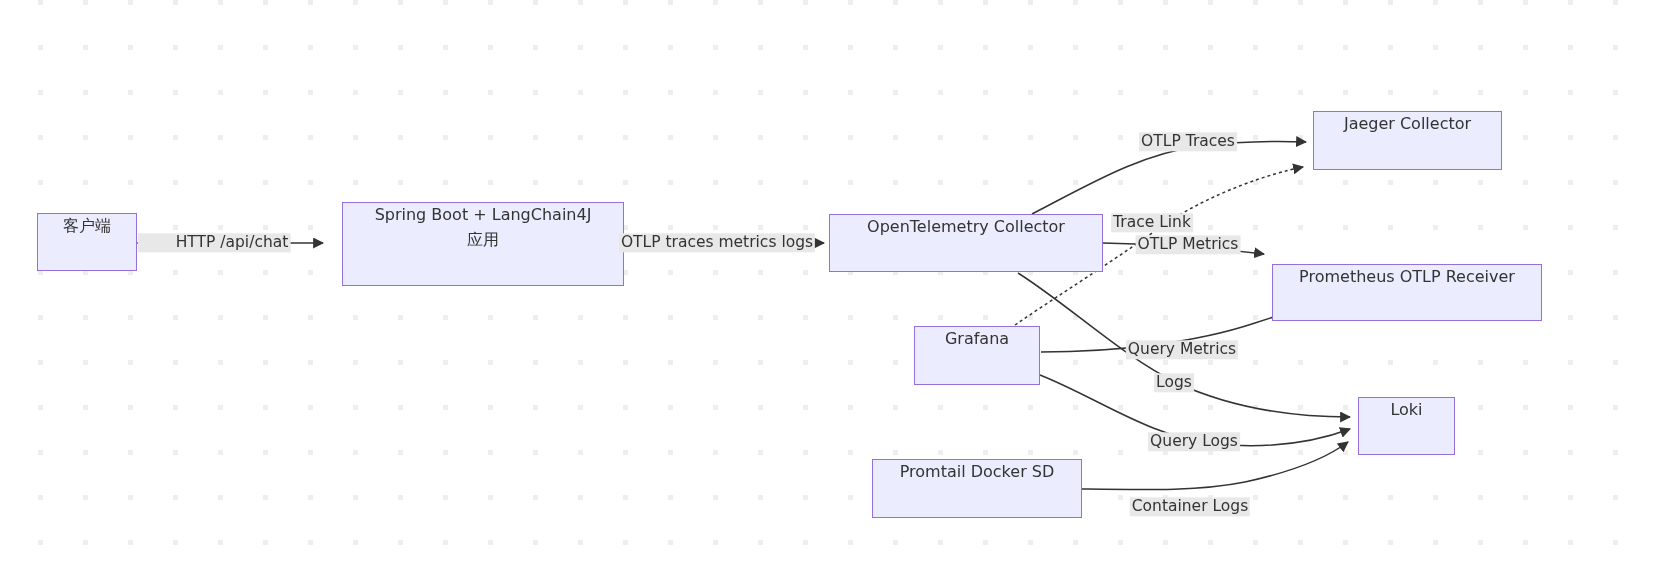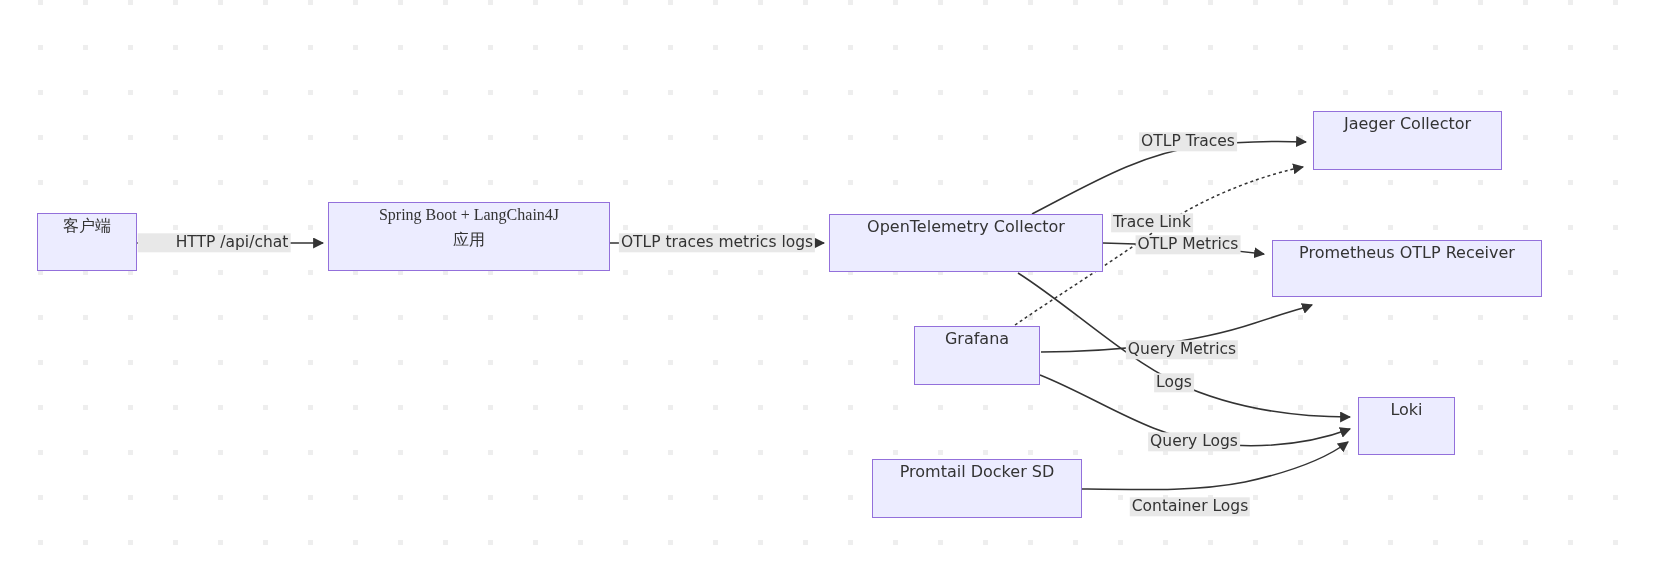--- a/index.html
+++ b/index.html
@@ -92,34 +92,34 @@
 
     <path class="edge solid" d="M 1040 375 C 1100 399, 1150 437, 1215 444 C 1280 450, 1326 438, 1350 429" marker-end="url(#arrow)"></path>
 
     <path class="edge solid" d="M 1082 489 C 1150 490, 1200 491, 1245 482 C 1300 470, 1332 454, 1348 442" marker-end="url(#arrow)"></path>
   </svg>
 
   <div class="node" style="left:37px; top:213px; width:100px; height:58px;">
     <span>客户端</span>
   </div>
 
-  <div class="node" style="left:328px; top:202px; width:282px; height:69px;font-family:Liberation Serif, serif;">
+  <div class="node" style="left:342px; top:202px; width:282px; height:84px;">
     <span>Spring Boot + LangChain4J</span>
     <span>应用</span>
   </div>
 
   <div class="node" style="left:829px; top:214px; width:274px; height:58px;">
     <span>OpenTelemetry Collector</span>
   </div>
 
   <div class="node" style="left:1313px; top:111px; width:189px; height:59px;">
     <span>Jaeger Collector</span>
   </div>
 
-  <div class="node" style="left:1272px; top:240px; width:270px; height:57px;">
+  <div class="node" style="left:1272px; top:264px; width:270px; height:57px;">
     <span>Prometheus OTLP Receiver</span>
   </div>
 
   <div class="node" style="left:914px; top:326px; width:126px; height:59px;">
     <span>Grafana</span>
   </div>
 
   <div class="node" style="left:1358px; top:397px; width:97px; height:58px;">
     <span>Loki</span>
   </div>

